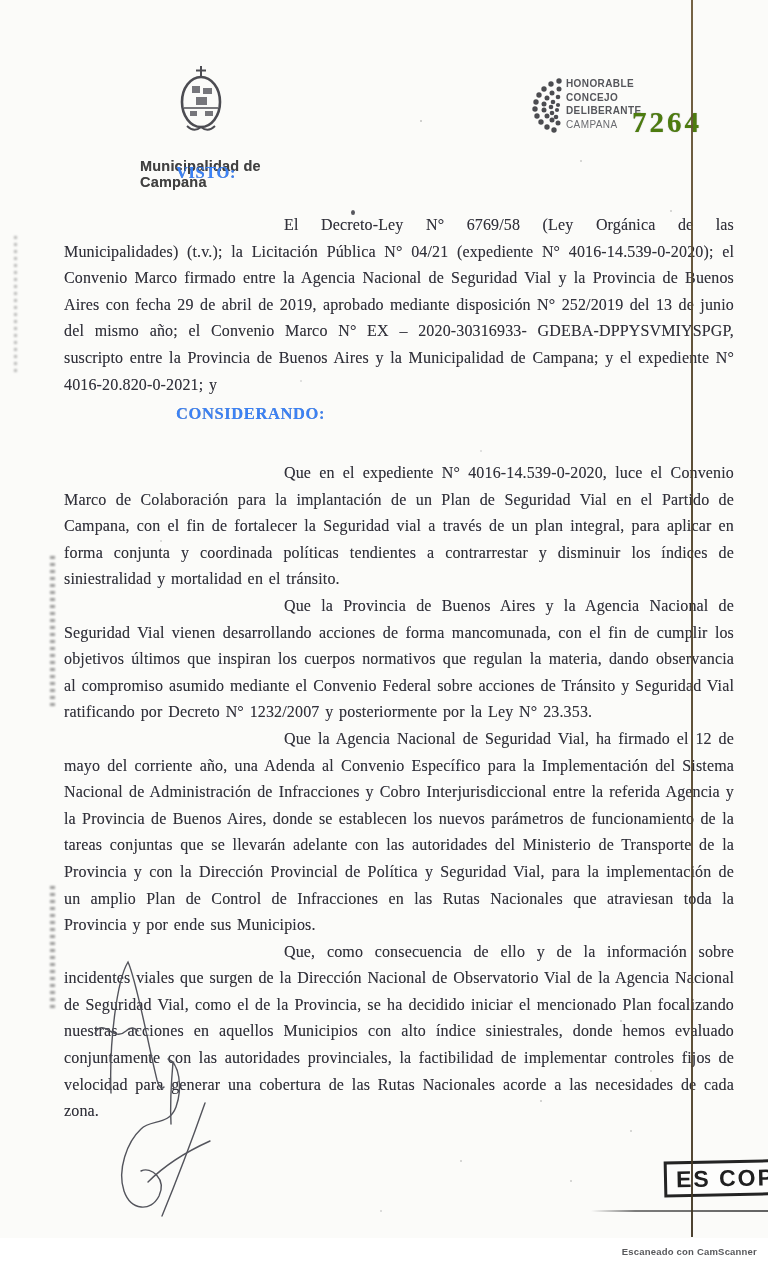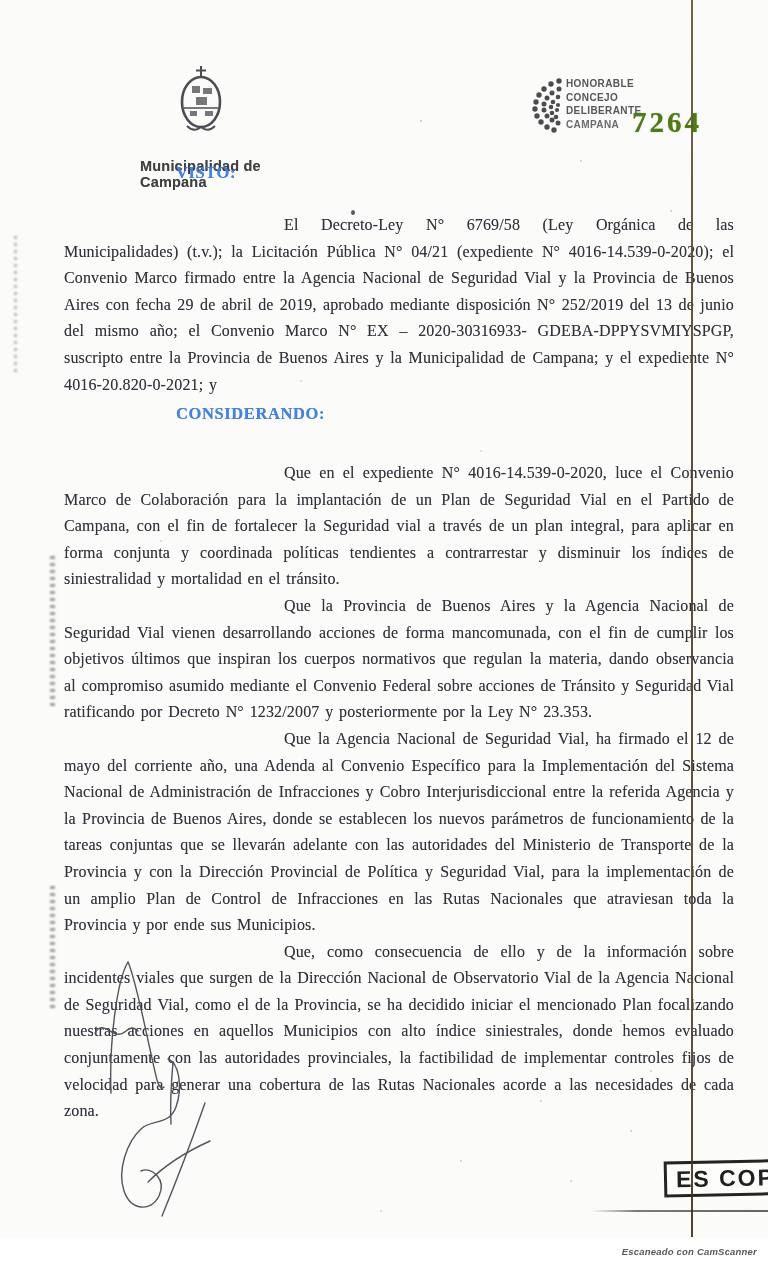--- a/index.html
+++ b/index.html
@@ -15,21 +15,21 @@
     font-family:"Liberation Sans",sans-serif;font-weight:700;font-size:14.5px;
     color:#404040;letter-spacing:.2px;text-shadow:0 0 .5px rgba(40,40,40,.4);margin-top:22px;
   }
   .council{position:absolute;left:528px;top:74px;width:200px;height:90px;}
   .council-dots{position:absolute;left:0;top:2px;}
   .council-text{
     position:absolute;left:38px;top:3px;
     font-family:"Liberation Sans",sans-serif;font-size:10px;line-height:13.5px;
     color:#55565b;letter-spacing:.4px;font-weight:700;
   }
-  .council-text .light{font-weight:700;color:#6a6b70;}
+  .council-text .light{font-weight:400;color:#6a6b70;}
   .doc-number{
     position:absolute;left:104px;top:32px;
     font-family:"Liberation Serif",serif;font-weight:600;font-size:29px;
     color:#4d7c0f;letter-spacing:3px;text-shadow:0 0 1px rgba(60,60,70,.5);
   }
   
   .heading{
     position:absolute;left:176px;font-weight:700;font-size:16.5px;
     color:#3b82f6;letter-spacing:.6px;text-shadow:0 0 .4px rgba(30,30,40,.45);text-align:center;
   }
@@ -81,21 +81,21 @@
     border:3px solid #242424;display:flex;align-items:center;
     padding-left:9px;transform:rotate(-1.2deg);z-index:25;
     font-family:"Liberation Sans",sans-serif;font-weight:700;font-size:23px;
     letter-spacing:2px;color:#202020;background:rgba(255,255,255,.55);
   }
   .stamp-underline{
     position:absolute;left:591px;top:1210px;width:177px;height:2px;z-index:25;
     background:linear-gradient(to right,rgba(70,70,70,0),rgba(70,70,70,.7) 25%,rgba(60,60,60,.8));
   }
   .bottom-band{
-    position:absolute;left:0;top:1238px;width:768px;height:27px;background:#ffffff;z-index:40;font-style:italic;
+    position:absolute;left:0;top:1238px;width:768px;height:27px;background:#ffffff;z-index:40;
   }
   .scan-credit{
     position:absolute;right:11px;top:8px;
     font-family:"Liberation Sans",sans-serif;font-weight:700;font-size:9.5px;
     color:#58595c;letter-spacing:.2px;
   }
 </style>
 </head>
 <body>
 

